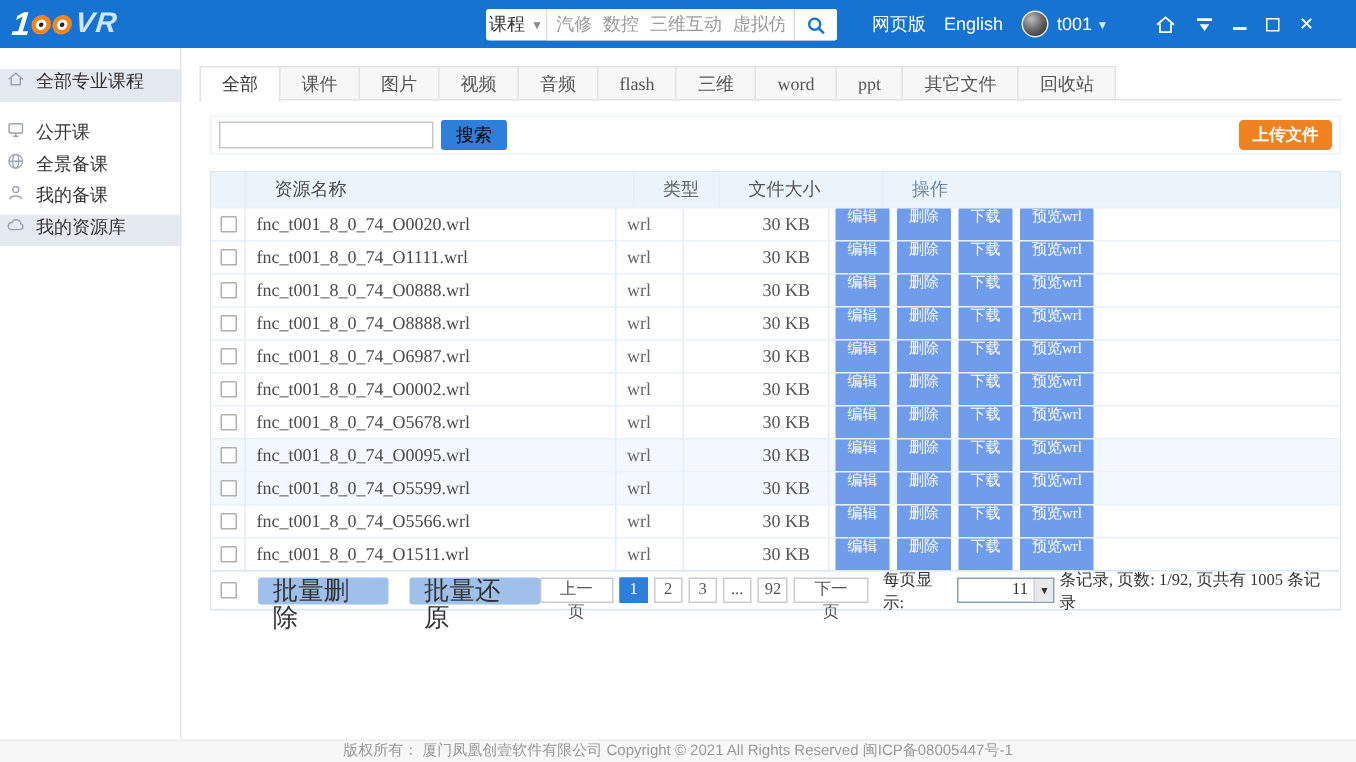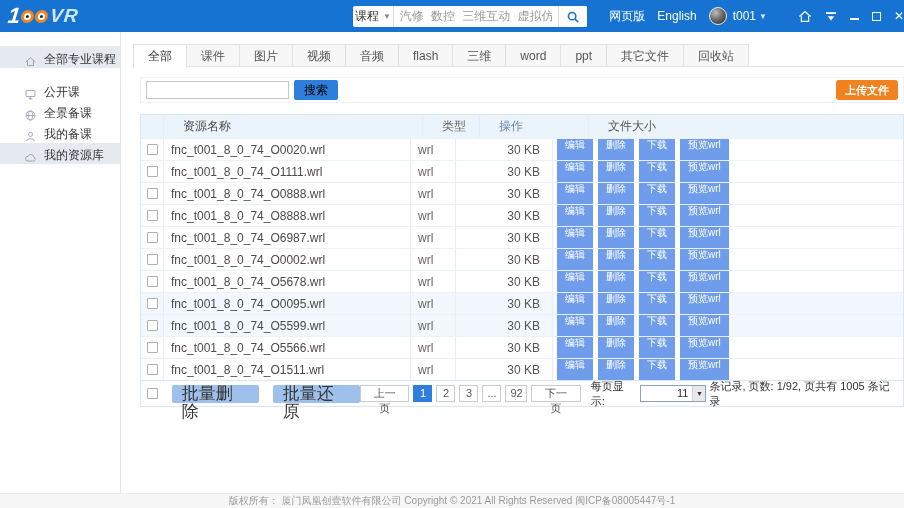--- a/index.html
+++ b/index.html
@@ -9,48 +9,48 @@
 
   
   .titlebar { height:32px; background:var(--titlebar,#1673d2); display:flex; align-items:center; color:#fff; position:relative; }
   .logo { display:flex; align-items:center; margin-left:8px; font-style:italic; font-weight:bold; transform:skewX(-6deg); }
   .logo-one { font-size:22px; color:#fff; }
   .logo-o { width:13px; height:13px; border-radius:50%; background:#fff; border:3px solid var(--logo_orange,#f28522); margin-left:1px; position:relative; }
   .logo-o::after { content:""; position:absolute; left:2px; top:2px; width:3px; height:3px; border-radius:50%; background:#222; }
   .logo-vr { font-size:19px; color:#cfe6ff; margin-left:2px; letter-spacing:1px; }
   .site-title { font-size:15px; font-weight:bold; margin-left:10px; }
 
-  .search-wrap { position:absolute; left:353px; top:6px; width:234px; height:21px; background:#fff; border-radius:2px; display:flex; align-items:stretch; overflow:hidden; }
+  .search-wrap { position:absolute; left:324px; top:6px; width:234px; height:21px; background:#fff; border-radius:2px; display:flex; align-items:stretch; overflow:hidden; }
   .search-cat { width:52px; display:flex; align-items:center; justify-content:center; gap:4px; color:#333; border-right:1px solid #ddd; font-size:12px; }
   .search-cat .caret { font-size:8px; color:#888; }
   .search-input { flex:1; border:none; outline:none; font-size:12px; color:#666; padding:0 6px; font-family:Liberation Mono, monospace; }
   .search-input::placeholder { color:#9a9a9a; }
   .search-btn { width:37px; display:flex; align-items:center; justify-content:center; border-left:1px solid #ddd; background:#fdfdfd; }
   .search-btn svg { width:14px; height:14px; }
 
-  .tb-right { margin-left:auto; display:flex; align-items:center; font-size:12px; padding-right:0; }
+  .tb-right { margin-left:auto; display:flex; align-items:center; font-size:12px; padding-right:28px; }
   .tb-link { margin-right:12px; }
   .avatar { width:18px; height:18px; border-radius:50%; background:radial-gradient(circle at 35% 30%, #bdbdbd 0%, #6d6d6d 45%, #1f1f1f 100%); margin-right:6px; border:1px solid #e8e8e8; }
   .tb-user { margin-right:3px; }
   .tb-caret { font-size:8px; color:#dce9f8; margin-right:18px; }
   .win-ico { margin-left:13px; display:flex; align-items:center; }
   .win-ico svg { display:block; }
   .ico-min { width:9px; height:8px; border-bottom:2px solid #fff; }
   .ico-max { width:9px; height:9px; border:1.5px solid #fff; }
   .ico-close { font-size:12px; line-height:12px; font-weight:bold; }
 
   
   .page { display:flex; height:461px; }
   aside { width:121px; border-right:1px solid #e5e5e5; padding-top:14px; flex-shrink:0; }
-  .side-item { height:21px; display:flex; align-items:flex-end; gap:7px; padding-left:24px; color:#333; }
+  .side-item { height:21px; display:flex; align-items:flex-start; gap:7px; padding-left:4px; color:#333; }
   .side-item svg { width:13px; height:13px; color:#9aa4b2; flex-shrink:0; }
   .side-item.section { height:22px; background:var(--selected_item_bg,#e5e9f0); margin-bottom:12px; }
   .side-item.selected { background:var(--selected_item_bg,#e5e9f0); }
 
-  main { flex:1; padding:12px 0 0 12px; position:relative; }
+  main { flex:1; padding:12px 10px 0 12px; position:relative;font-family:Liberation Serif, serif; }
 
   
   .tabs { display:flex; height:23px; border-bottom:1px solid #e3e3e3; }
   .tab { border:1px solid #e3e3e3; border-bottom:none; background:#f7f7f7; color:#555; line-height:22px; padding:0 14px; margin-right:-1px; text-align:center; }
   .tab.active { background:#fff; color:#333; height:24px; margin-bottom:-1px; }
 
   
   .toolbar { margin:10px 0 11px 7px; border:1px solid #eef3fa; height:26px; display:flex; align-items:center; padding:0 5px; }
   .f-input { width:143px; height:18px; border:1px solid #c6c6c6; outline:none; margin-right:5px; font-family:inherit; padding:0 4px; }
   .btn-search { background:var(--primary_button,#2e7fdb); color:#000000; height:20px; line-height:20px; padding:0 10px; border-radius:2px; font-size:12px; }
@@ -212,25 +212,25 @@
 
     <div class="table" data-interactable="false">
       <div class="thead" data-interactable="false" id="thead">
           <div class="cell c-check" data-interactable="false"></div>
           <div class="cell c-name" data-interactable="false">
             <span data-interactable="false">资源名称</span>
           </div>
           <div class="cell c-type" data-interactable="false">
             <span data-interactable="false">类型</span>
           </div>
+          <div class="cell c-size" data-interactable="false" style="justify-content: flex-start; padding-left: 7px;">
+            <span data-interactable="false">文件大小</span>
+          </div>
           <div class="cell c-act" data-interactable="false" style="padding-left: 7px;">
             <span data-interactable="false">操作</span>
-          </div>
-          <div class="cell c-size" data-interactable="false" style="justify-content: flex-start; padding-left: 7px;">
-            <span data-interactable="false">文件大小</span>
           </div>
         </div>
       <div id="tbody">
           <div class="trow" data-interactable="false">
             <div class="cell c-check" data-interactable="false">
               <span class="cb" data-interactable="true"></span>
             </div>
             <div class="cell c-name" data-interactable="false">fnc_t001_8_0_74_O0020.wrl</div>
             <div class="cell c-type" data-interactable="false">wrl</div>
             <div class="cell c-size" data-interactable="false">30 KB</div>

